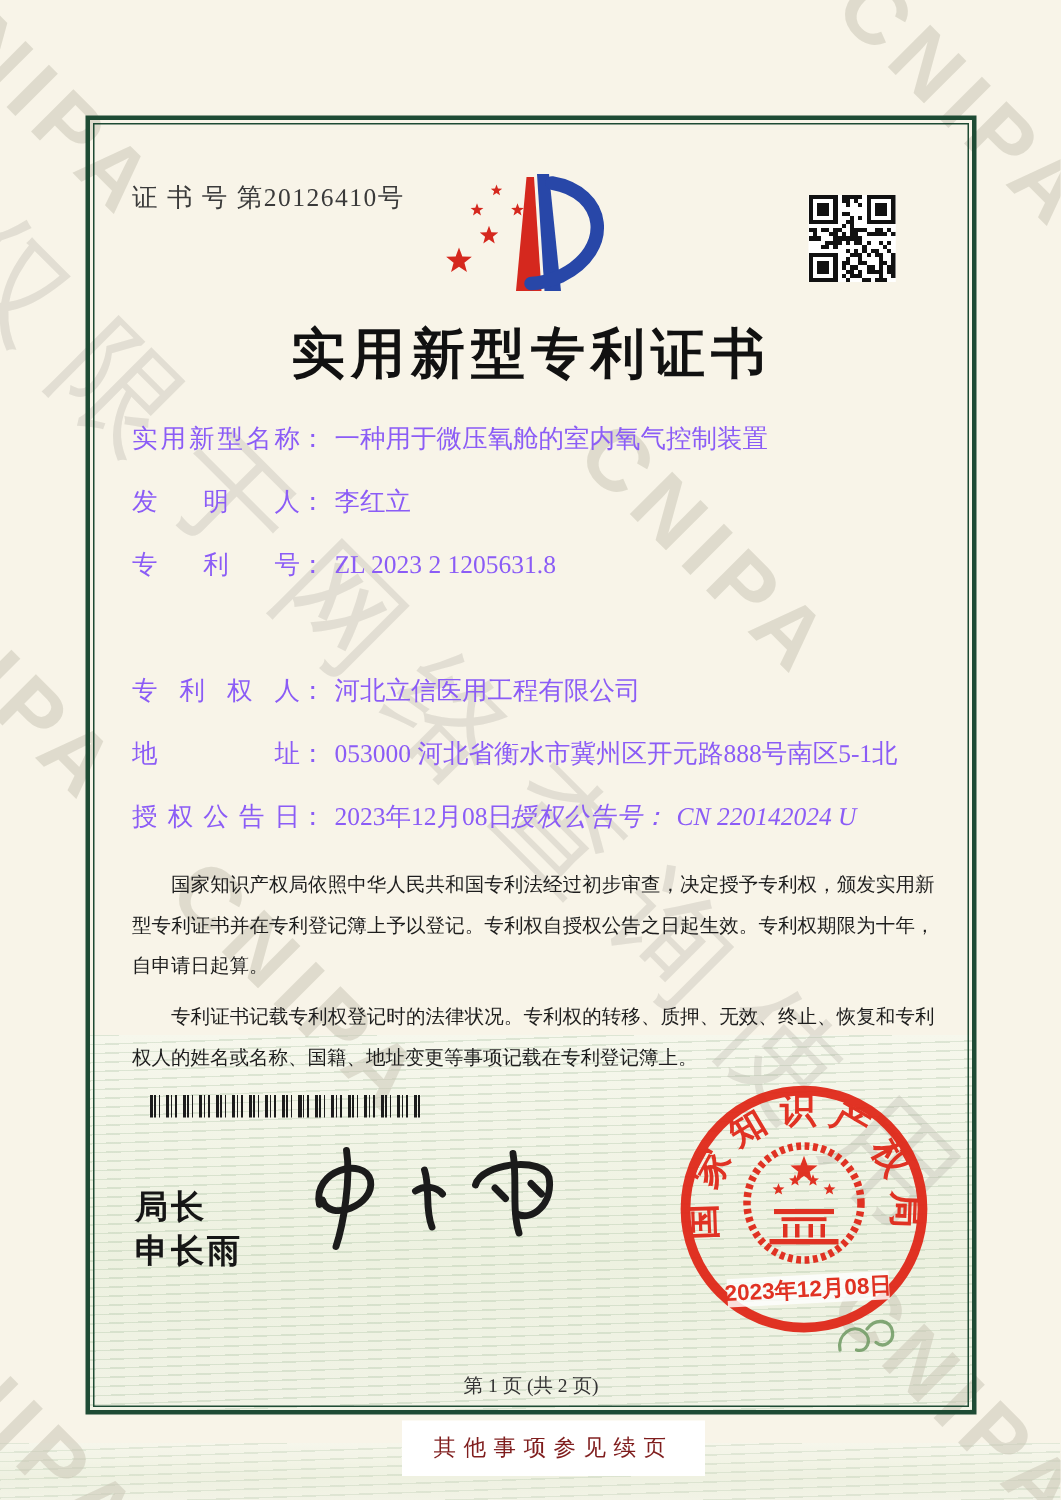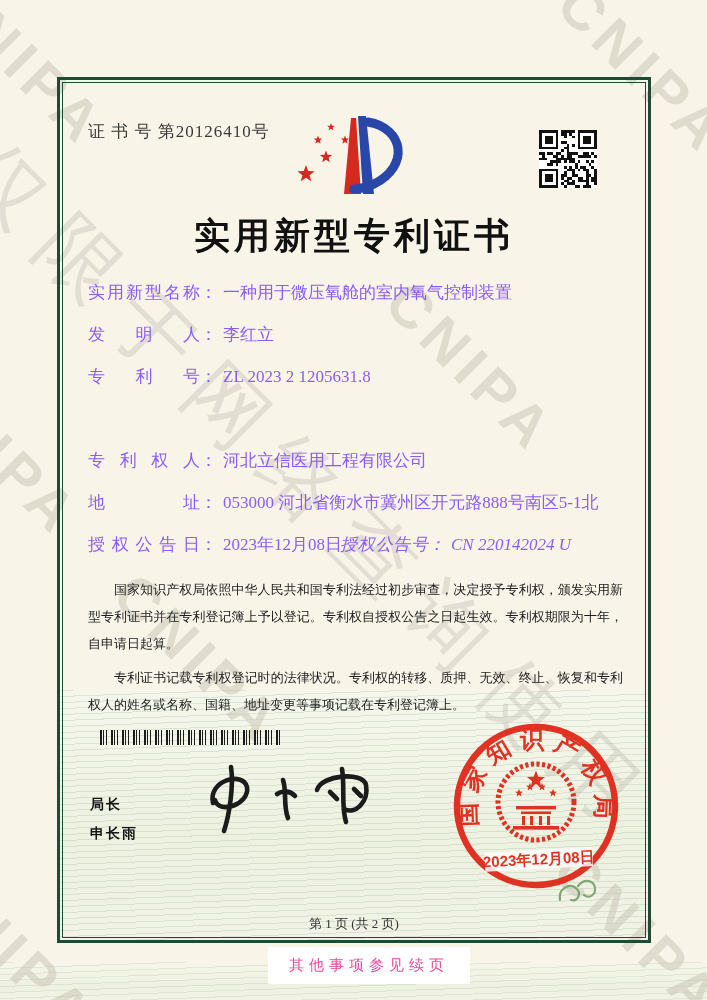--- a/index.html
+++ b/index.html
@@ -46,28 +46,28 @@
   .fsub .flabel{width:88px;}
   .paras{position:absolute;left:88px;top:576px;width:535px;font-size:13px;
     line-height:27px;color:#1d1d1d;}
   .paras p{margin:0 0 7px 0;text-indent:2em;text-align:justify;}
   .barcode{position:absolute;left:100px;top:730px;width:180px;height:15px;
     background:
       repeating-linear-gradient(90deg,#1c1c1c 0 2px,transparent 2px 3px,
         #1c1c1c 3px 4px,transparent 4px 6px,#1c1c1c 6px 7px,transparent 7px 11px);}
   .officer{position:absolute;left:90px;top:790px;
     font-family:"Liberation Sans","DejaVu Sans",sans-serif;
-    font-weight:700;font-size:14px;color:#161616;line-height:29px;letter-spacing:2px;}
+    font-weight:700;font-size:22px;color:#161616;line-height:29px;letter-spacing:2px;}
   .signature{position:absolute;left:195px;top:758px;}
   .seal{position:absolute;left:448px;top:718px;z-index:4;}
   .page-num{position:absolute;left:57px;top:915px;width:594px;text-align:center;
     font-size:13px;color:#333;}
   .note-box{position:absolute;left:268px;top:947px;width:202px;height:37px;
     background:#ffffff;display:flex;align-items:center;justify-content:center;
-    font-size:15px;letter-spacing:5px;color:#ec4899;}
+    font-size:15px;letter-spacing:5px;color:#7f1d1d;}
   .flourish{position:absolute;left:556px;top:874px;z-index:3;opacity:.85;}
 </style>
 </head>
 <body>
 
 <div class="wave-band wave-inside"></div>
 <div class="wave-band wave-bottom"></div>
 
 <div class="wm wm-cnipa" style="left:-30px;top:-38px;">CNIPA</div>
 <div class="wm wm-cnipa" style="left:592px;top:-30px;">CNIPA</div>

